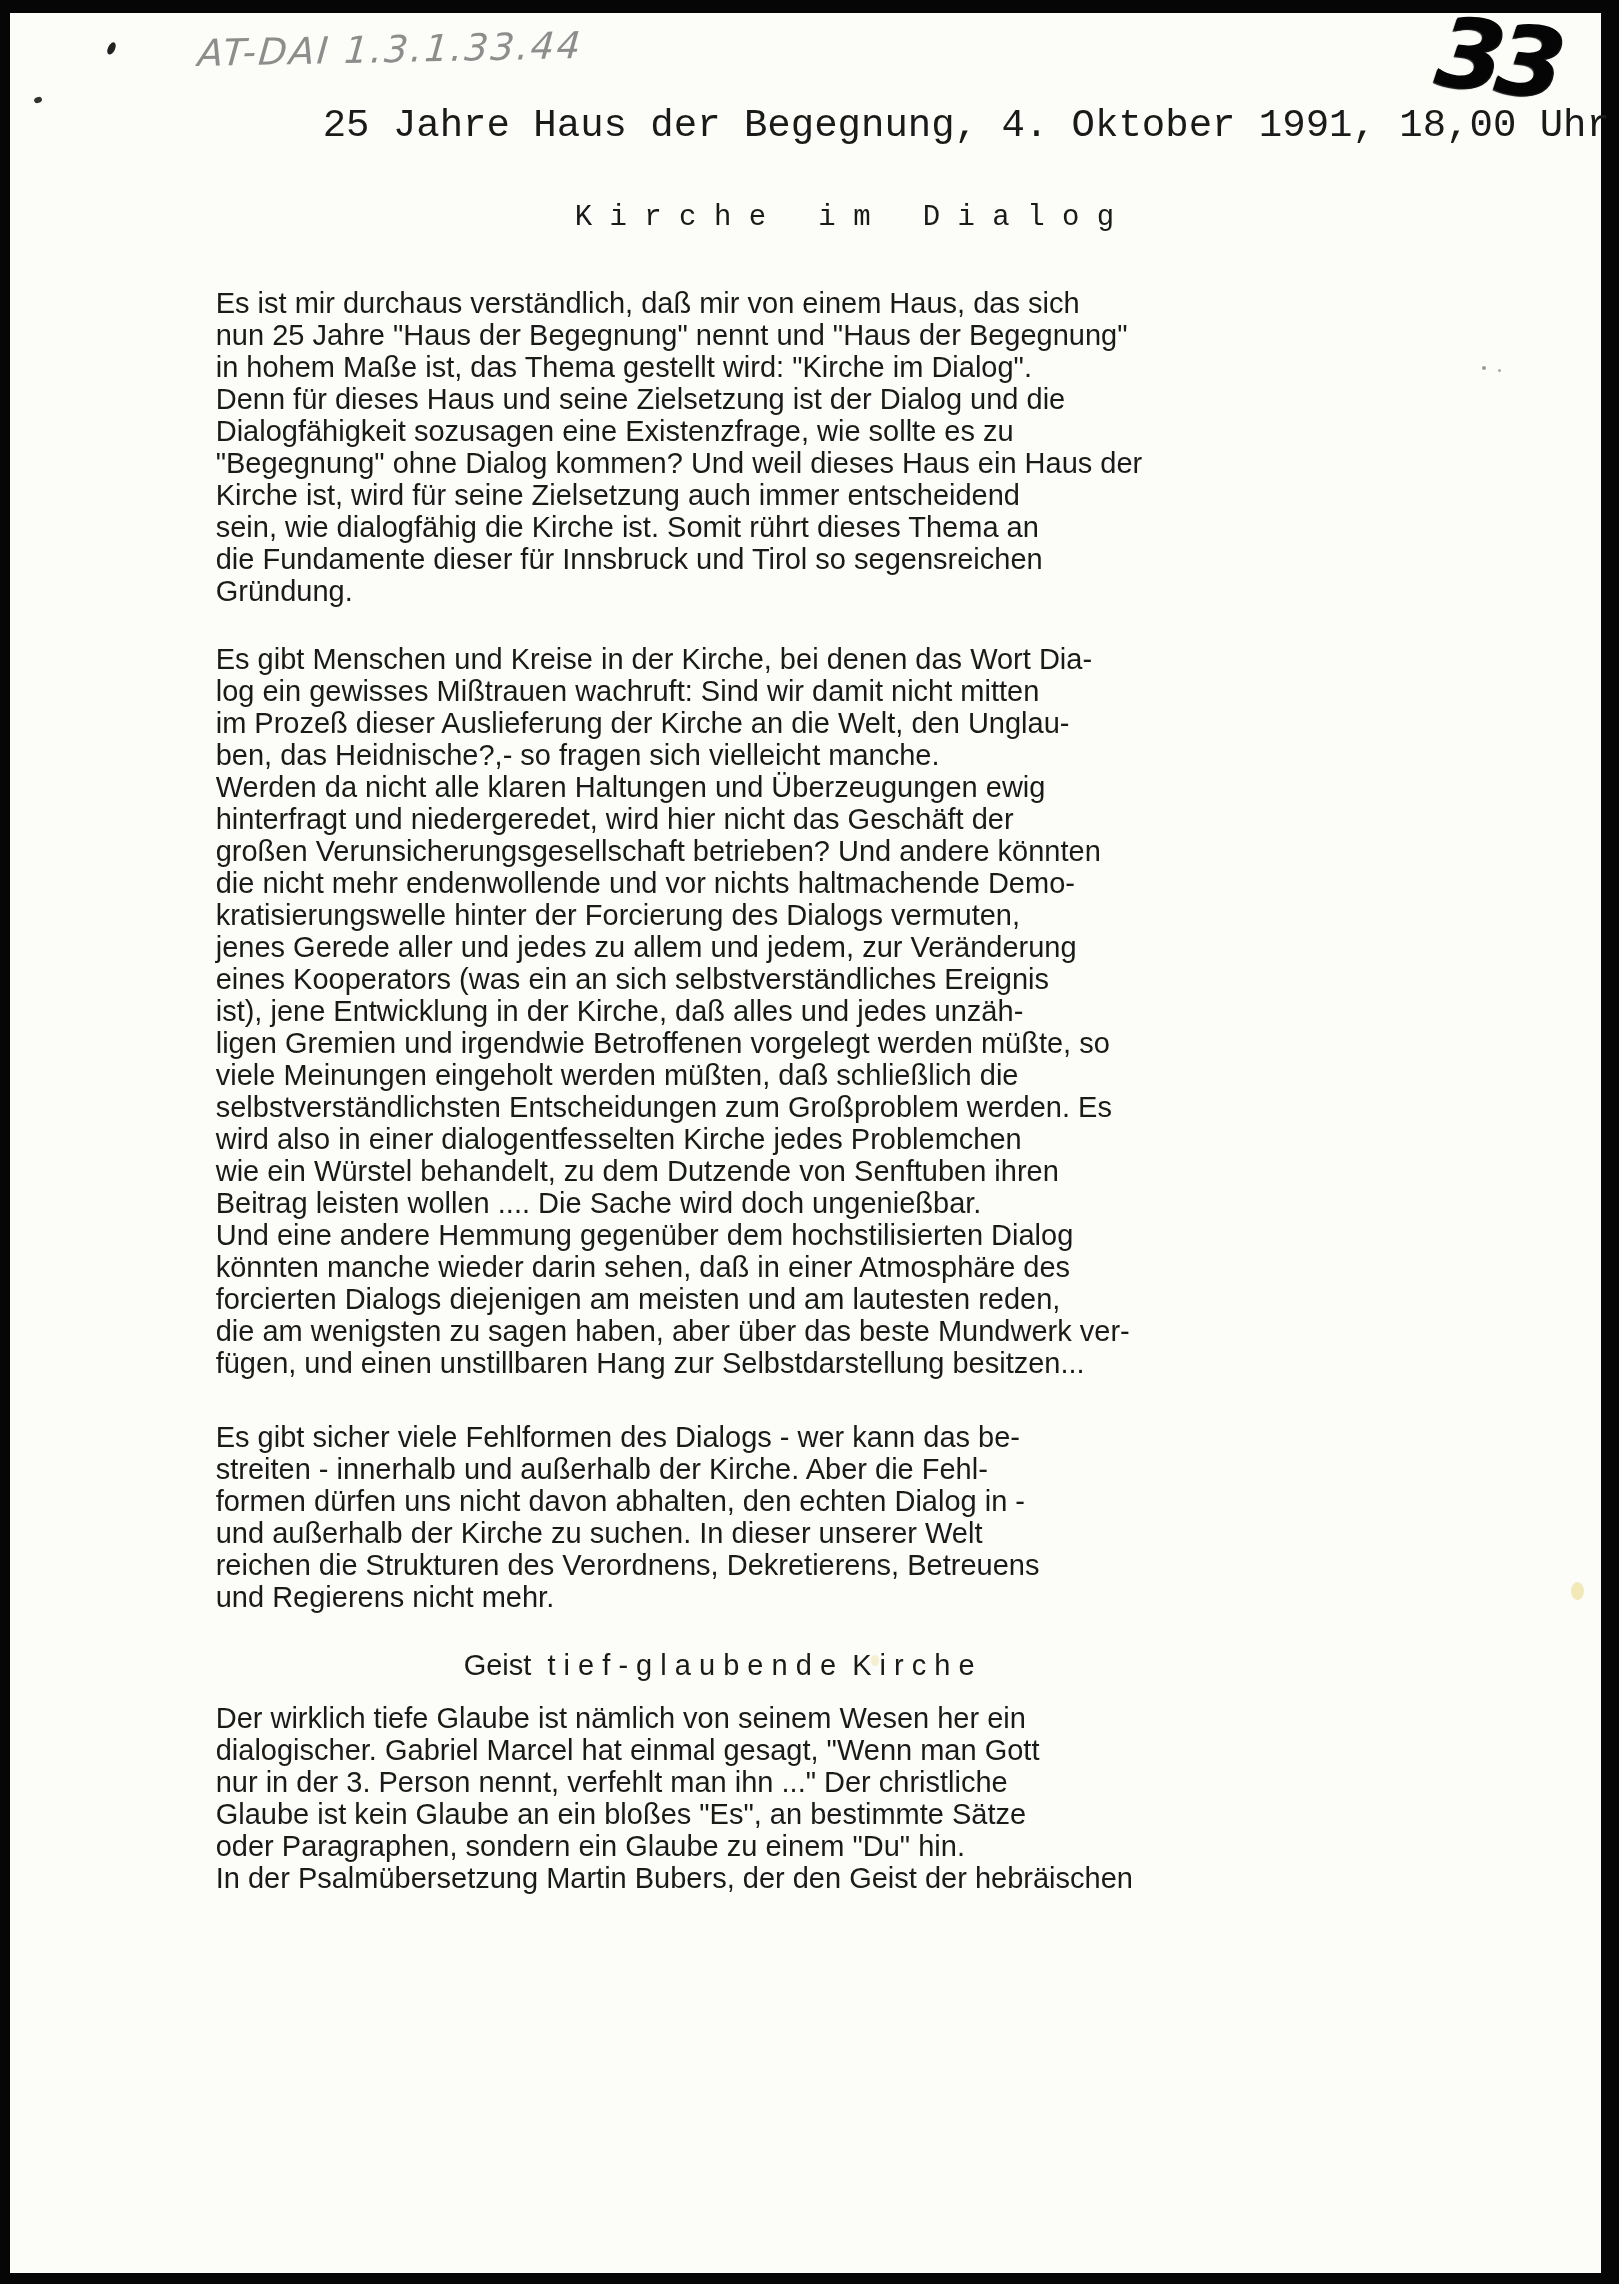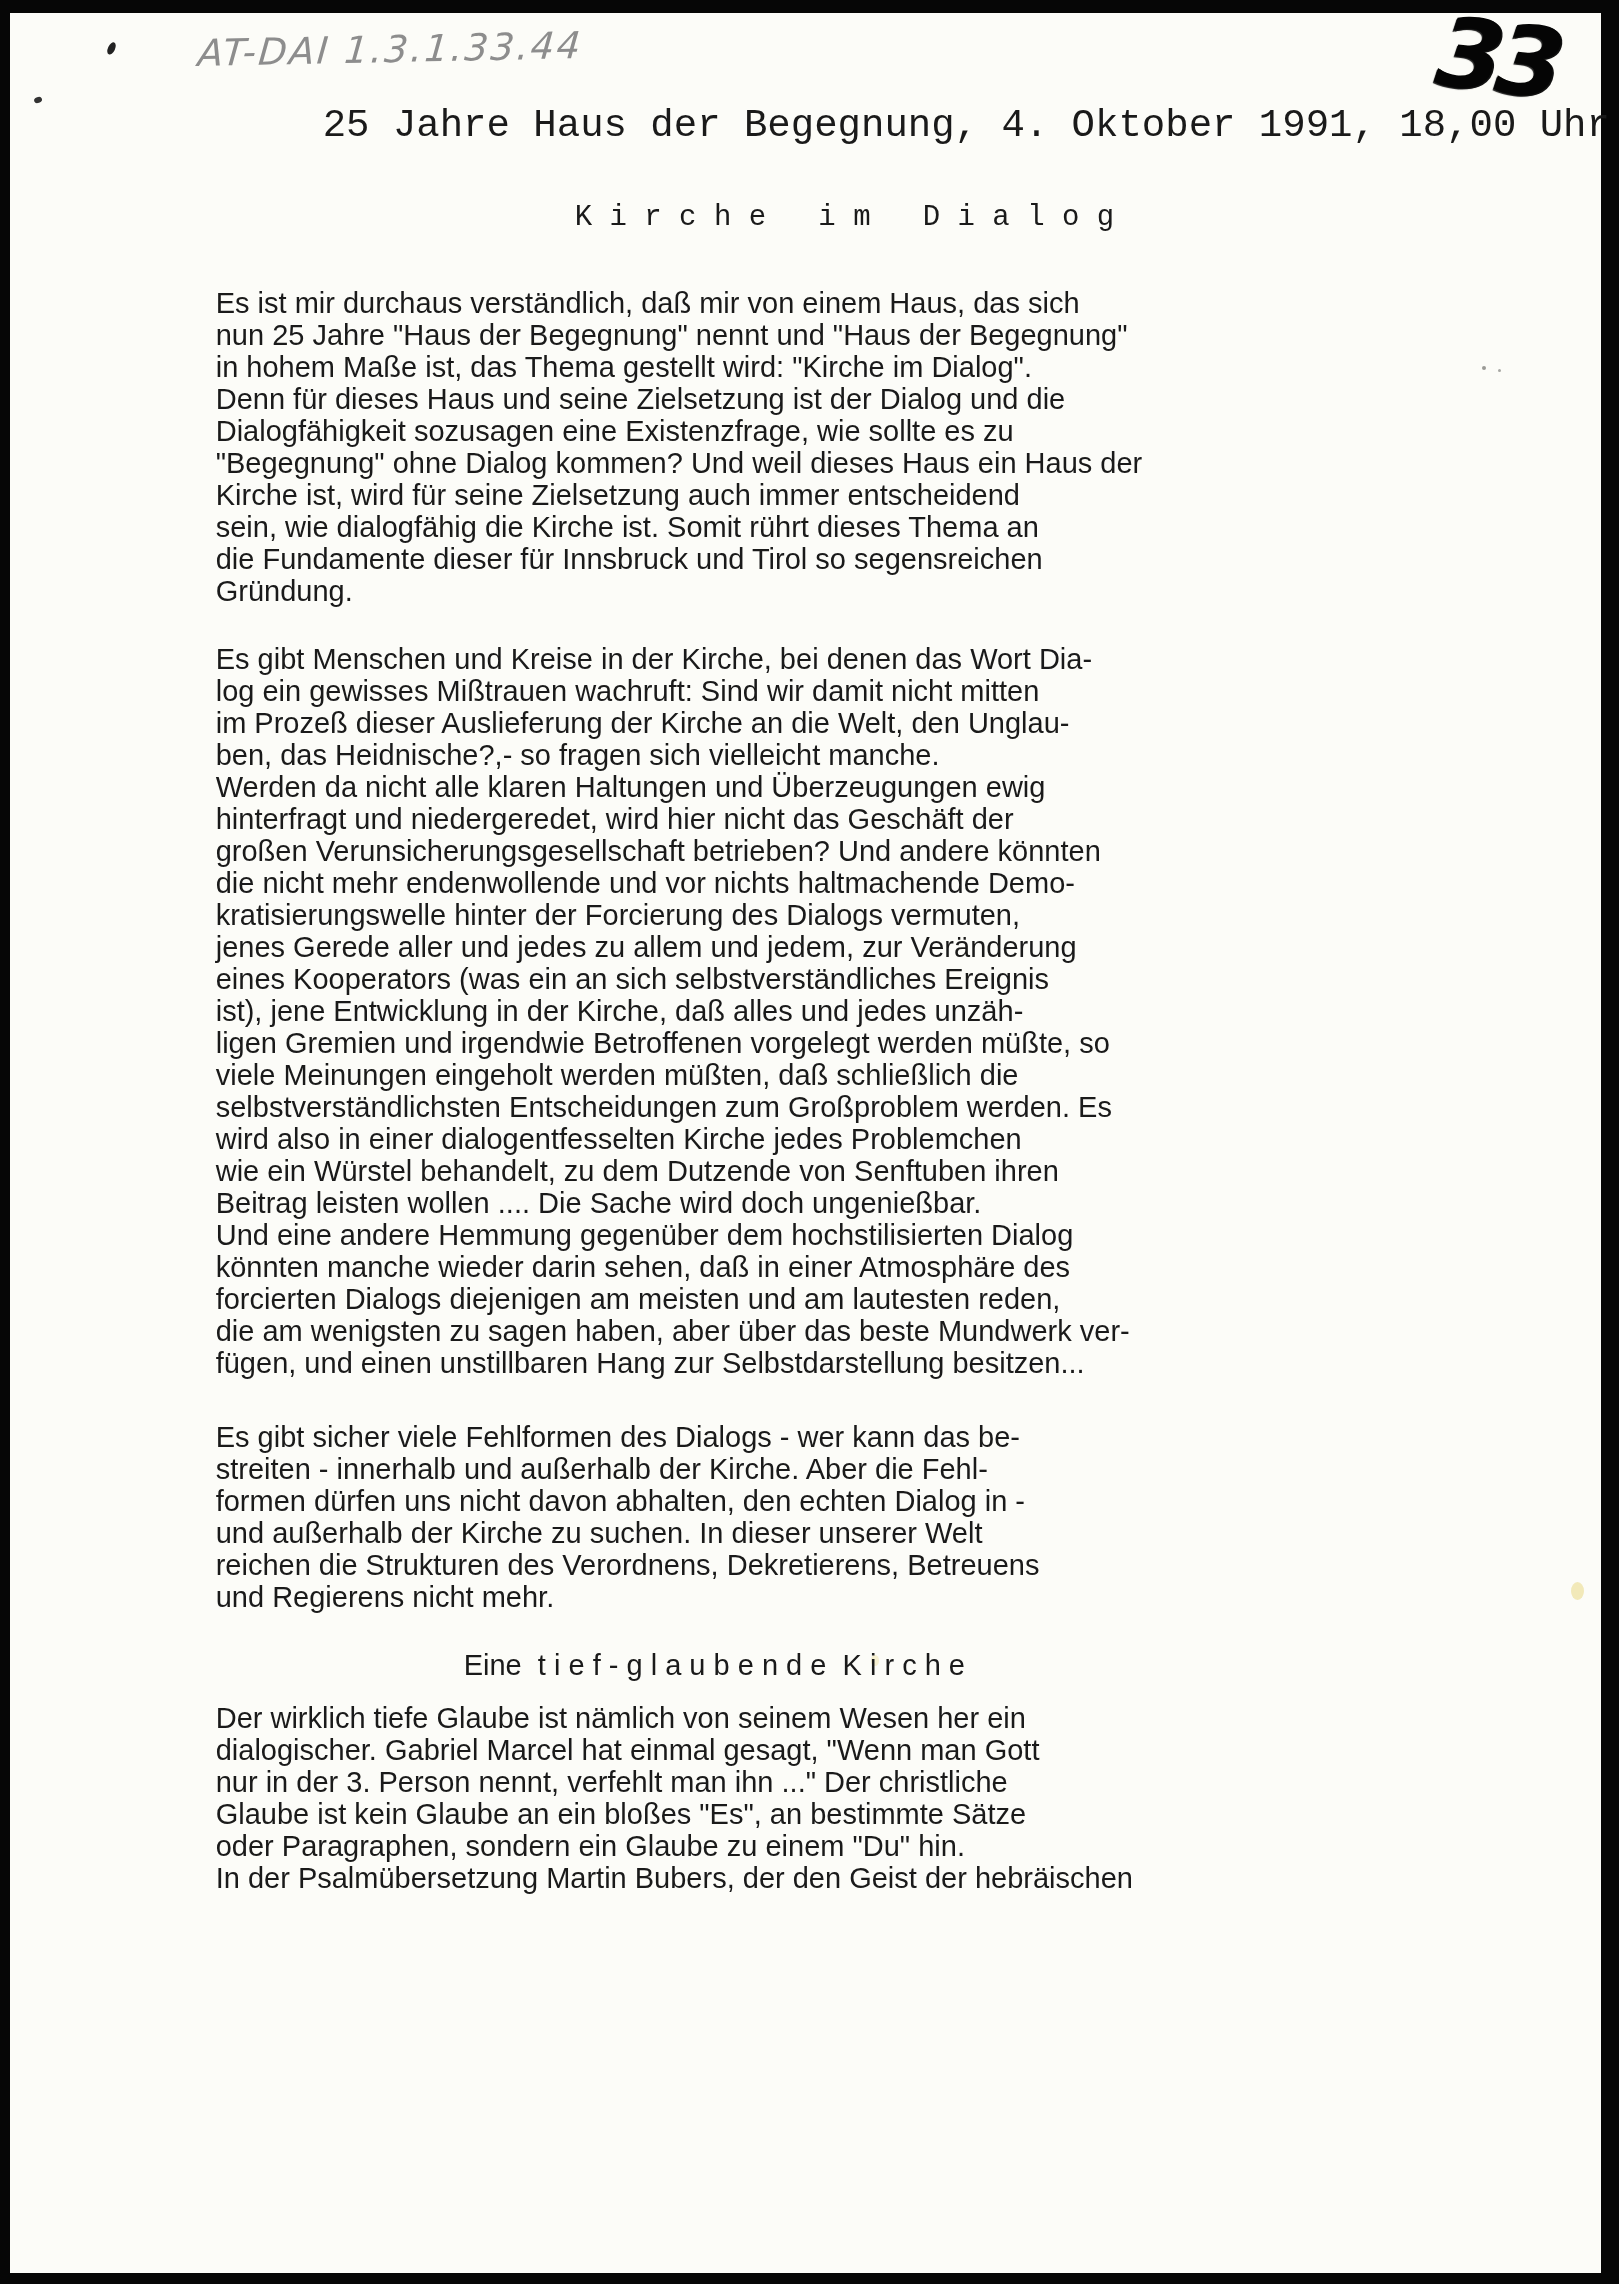--- a/index.html
+++ b/index.html
@@ -153,21 +153,21 @@
 könnten manche wieder darin sehen, daß in einer Atmosphäre des
 forcierten Dialogs diejenigen am meisten und am lautesten reden,
 die am wenigsten zu sagen haben, aber über das beste Mundwerk ver-
 fügen, und einen unstillbaren Hang zur Selbstdarstellung besitzen...</div>
       <div class="para gap-large">Es gibt sicher viele Fehlformen des Dialogs - wer kann das be-
 streiten - innerhalb und außerhalb der Kirche. Aber die Fehl-
 formen dürfen uns nicht davon abhalten, den echten Dialog in -
 und außerhalb der Kirche zu suchen. In dieser unserer Welt
 reichen die Strukturen des Verordnens, Dekretierens, Betreuens
 und Regierens nicht mehr.</div>
-      <div class="para indented tight">Eine  t i e f - g l a u b e n d e  K i r c h e</div>
+      <div class="para indented tight">Geist  t i e f - g l a u b e n d e  K i r c h e</div>
       <div class="para">Der wirklich tiefe Glaube ist nämlich von seinem Wesen her ein
 dialogischer. Gabriel Marcel hat einmal gesagt, "Wenn man Gott
 nur in der 3. Person nennt, verfehlt man ihn ..." Der christliche
 Glaube ist kein Glaube an ein bloßes "Es", an bestimmte Sätze
 oder Paragraphen, sondern ein Glaube zu einem "Du" hin.
 In der Psalmübersetzung Martin Bubers, der den Geist der hebräischen</div>
     </div>
 
   </div>
 </div>

